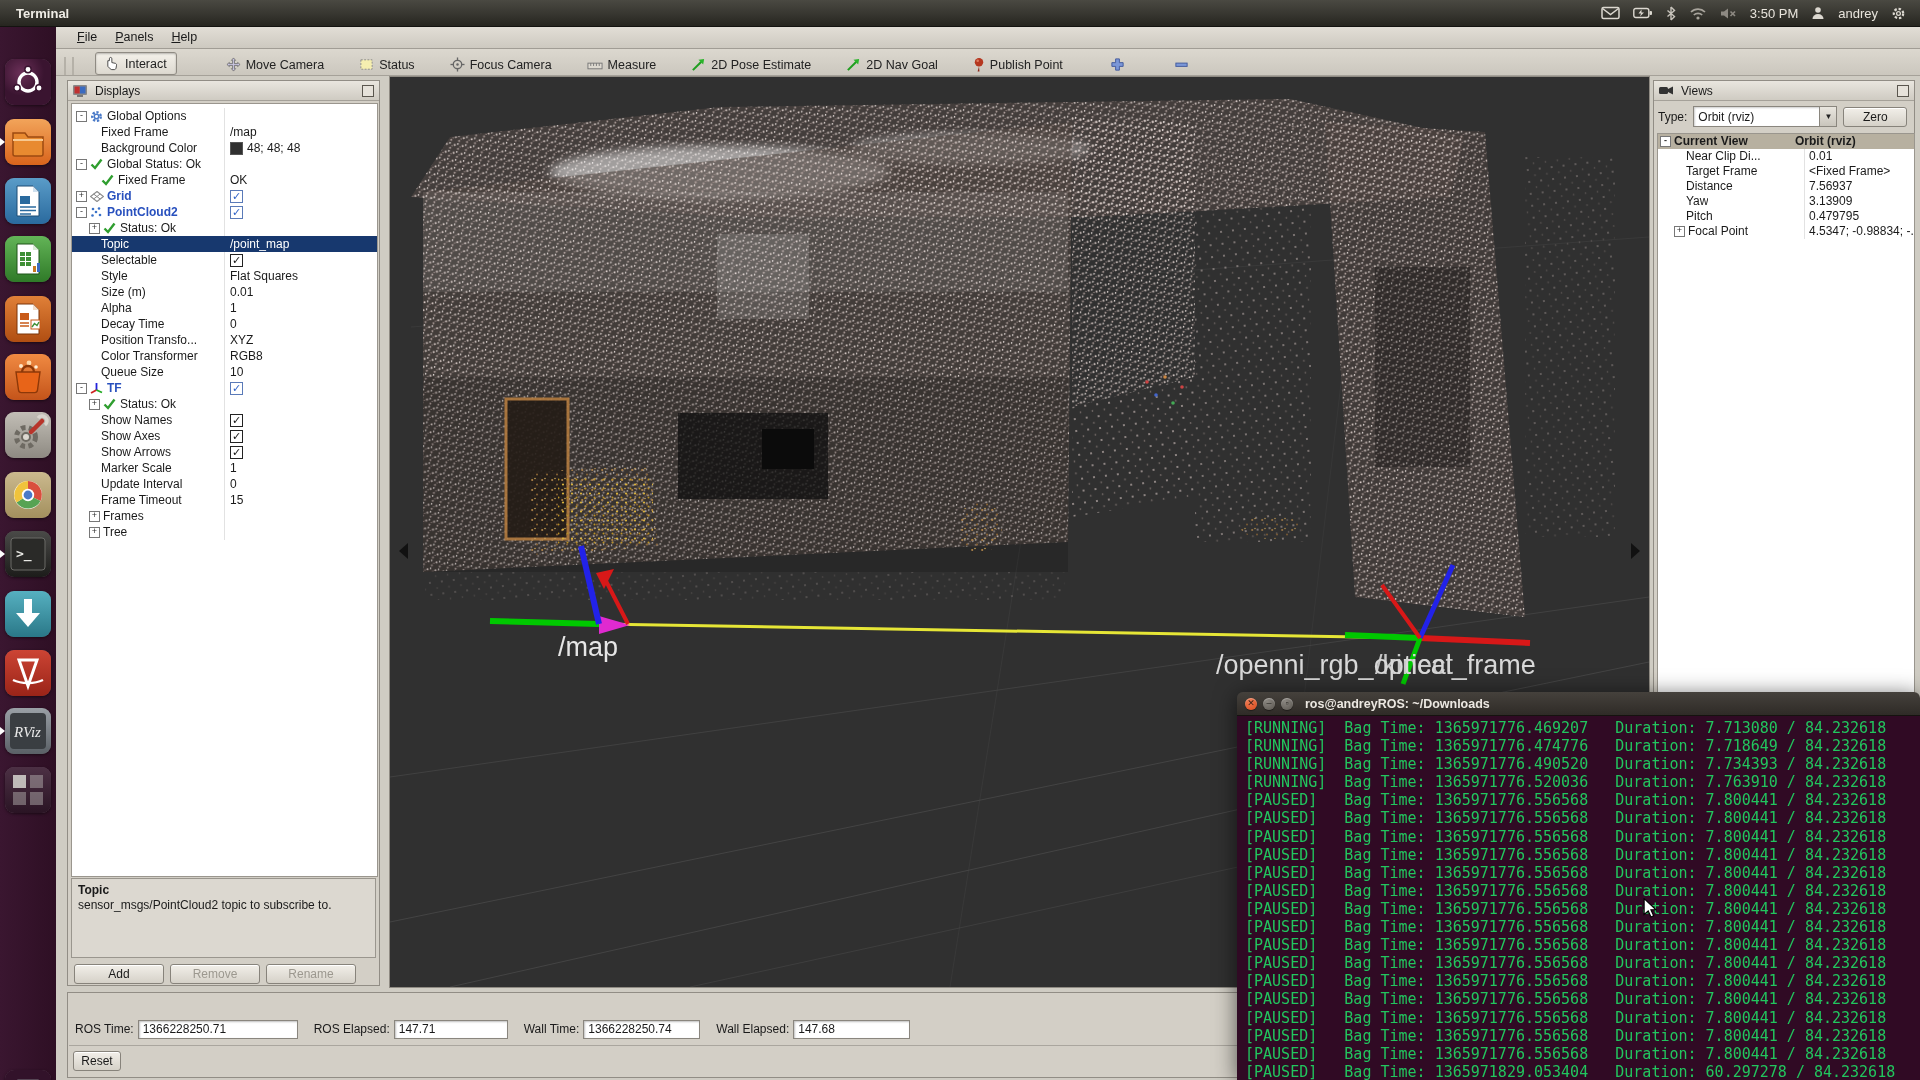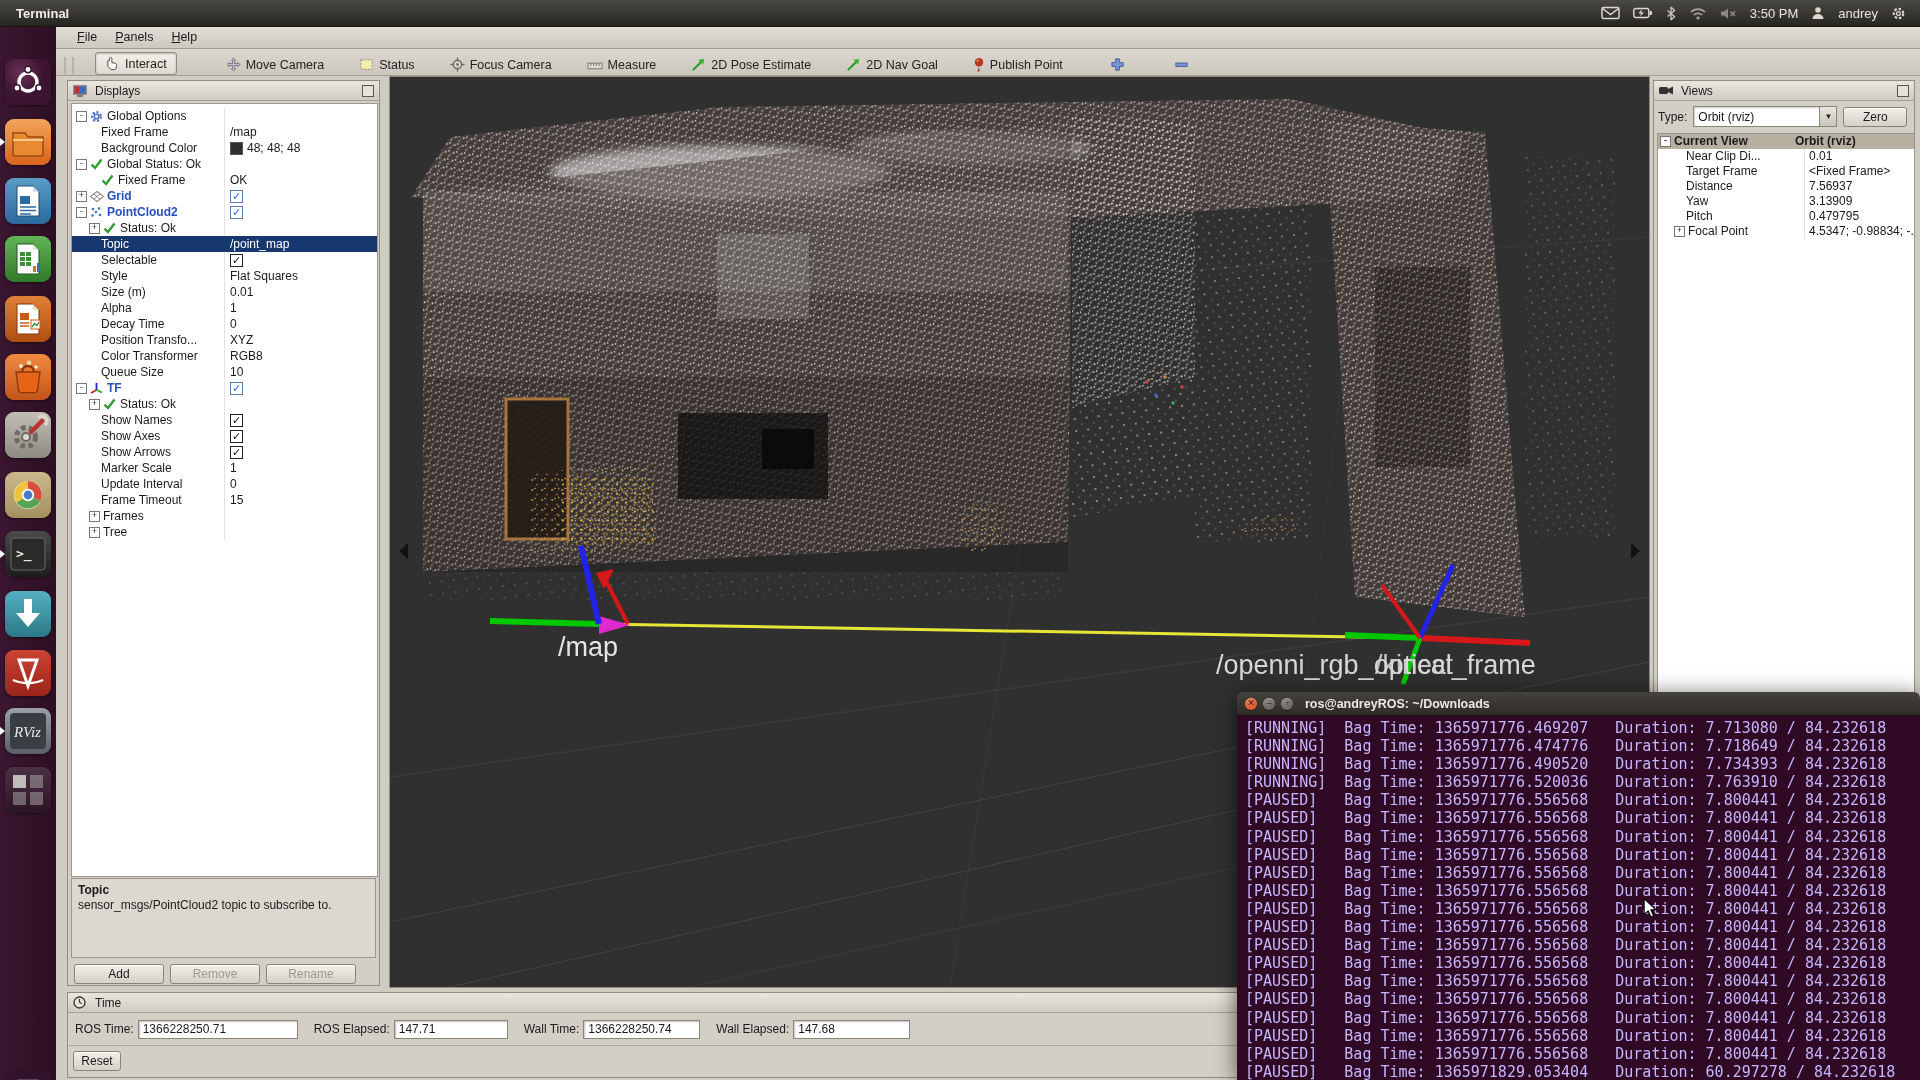--- a/index.html
+++ b/index.html
@@ -90,21 +90,21 @@
   #terminal{position:absolute;left:1237px;top:692px;width:683px;height:388px;z-index:50;
     box-shadow:0 3px 22px rgba(0,0,0,.6);border-radius:6px 6px 0 0;}
   #termbar{height:24px;border-radius:6px 6px 0 0;background:linear-gradient(#45413c,#2f2b27);
     display:flex;align-items:center;gap:6px;padding:0 8px;box-sizing:border-box;border-bottom:1px solid #15120f;}
   .wbtn{width:12px;height:12px;border-radius:50%;display:flex;align-items:center;justify-content:center;
     font-size:9px;line-height:9px;color:#3a2218;box-shadow:inset 0 1px 1px rgba(255,255,255,.35), 0 1px 1px rgba(0,0,0,.4);}
   .wbtn.close{background:radial-gradient(circle at 35% 30%,#f07b52,#d8491c);}
   .wbtn.minmax{background:radial-gradient(circle at 35% 30%,#8a8680,#5a5650);color:#2a2823;}
   #termbar .ttitle{color:#ece8e2;font-weight:bold;font-size:12.5px;margin-left:6px;}
   #termbody{height:364px;background:#300a24;padding:3px 0 0 8px;box-sizing:border-box;overflow:hidden;}
-  .tl{white-space:pre;font-family:"DejaVu Sans Mono",monospace;font-size:15px;line-height:18.1px;color:#c4b5fd;}
+  .tl{white-space:pre;font-family:"DejaVu Sans Mono",monospace;font-size:15px;line-height:18.1px;color:#22c55e;}
   
   #viewport{position:absolute;left:333px;top:50px;width:1259px;height:910px;border:1px solid #8f8b83;box-sizing:content-box;}
   
   #cursor{position:absolute;left:1643px;top:898px;z-index:60;}
 </style>
 </head>
 <body>
 
 <div id="screen">
 
@@ -941,30 +941,20 @@
             <span class="cell label" style="padding-left:16px">
               <span class="expander">+</span>
               <span class="lbl">Focal Point</span>
             </span>
             <span class="cell value"><span>4.5347; -0.98834; -...</span></span>
           </div>
         </div>
     </div>
 
     <div class="panel" id="timepanel" style="left:11px;top:966px;width:1846px;height:86px;">
-      <div class="ptitle">
-        <span class="ticon">
-          <svg width="13" height="13">
-              <circle cx="6.5" cy="6.5" r="5.5" fill="#e8e4dc" stroke="#333" stroke-width="1.3"></circle>
-              <line x1="6.5" y1="6.5" x2="6.5" y2="3" stroke="#333" stroke-width="1.2"></line>
-              <line x1="6.5" y1="6.5" x2="9" y2="7.5" stroke="#333" stroke-width="1.2"></line>
-            </svg>
-        </span>
-        <span class="ttext">Time</span>
-      </div>
       <div class="fieldrow" id="time-fields">
           <span class="tfield">
             <span class="flabel">ROS Time:</span>
             <span class="finput" style="width:160px">1366228250.71</span>
           </span>
           <span class="tfield">
             <span class="flabel">ROS Elapsed:</span>
             <span class="finput" style="width:114px">147.71</span>
           </span>
           <span class="tfield">

